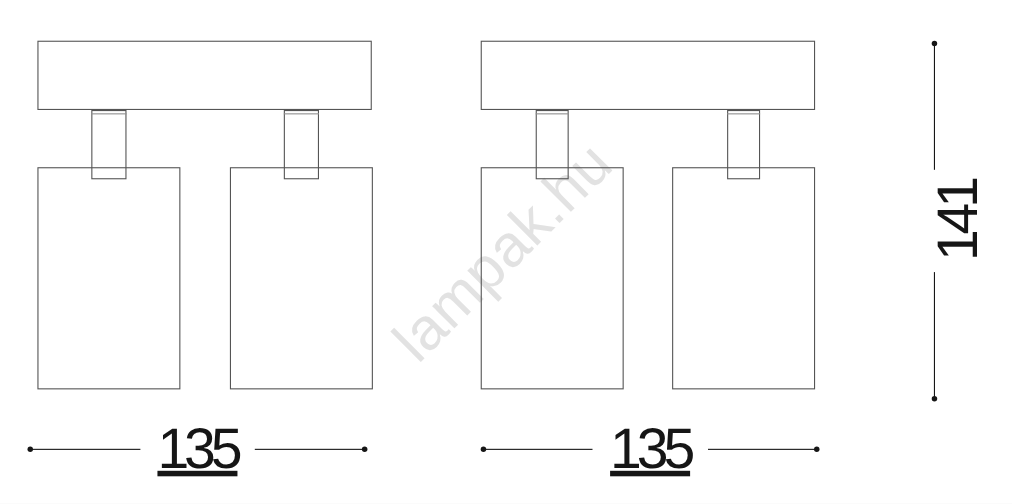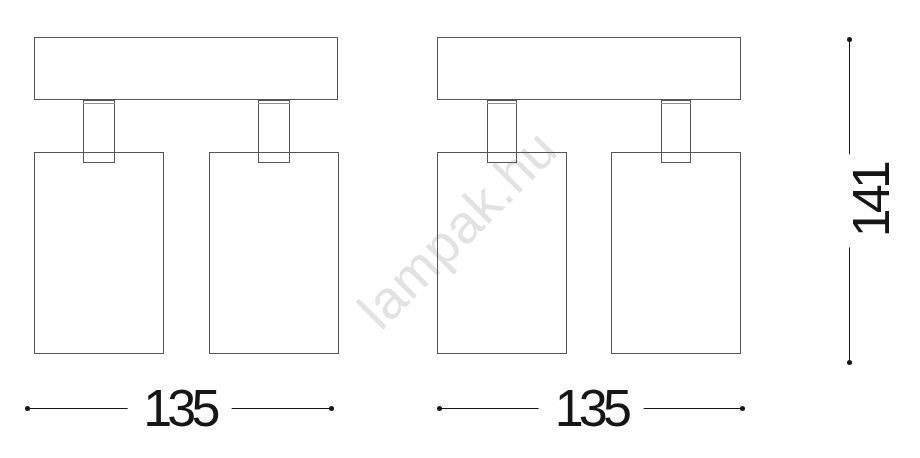--- a/index.html
+++ b/index.html
@@ -83,20 +83,21 @@
     line-height:1;
     letter-spacing:-0.09em;
     color:var(--dimension);
     background:var(--page-bg);
     padding:0 16px;
     white-space:nowrap;
   }
   .dim-h .dim-label{
     left:50%;top:0;
     transform:translate(-50%,-50%);
+    text-decoration:underline;
   }
   .dim-v .dim-label{
     left:22px;top:50%;
     padding:0 10px;
     transform:translate(-50%,-50%) rotate(-90deg);
   }
   #dim-width-left {left:27px; top:408px;width:305px;}
   #dim-width-right{left:439px;top:408px;width:304px;}
   #dim-height    {left:849px;top:39px; height:324px;}
 </style>

